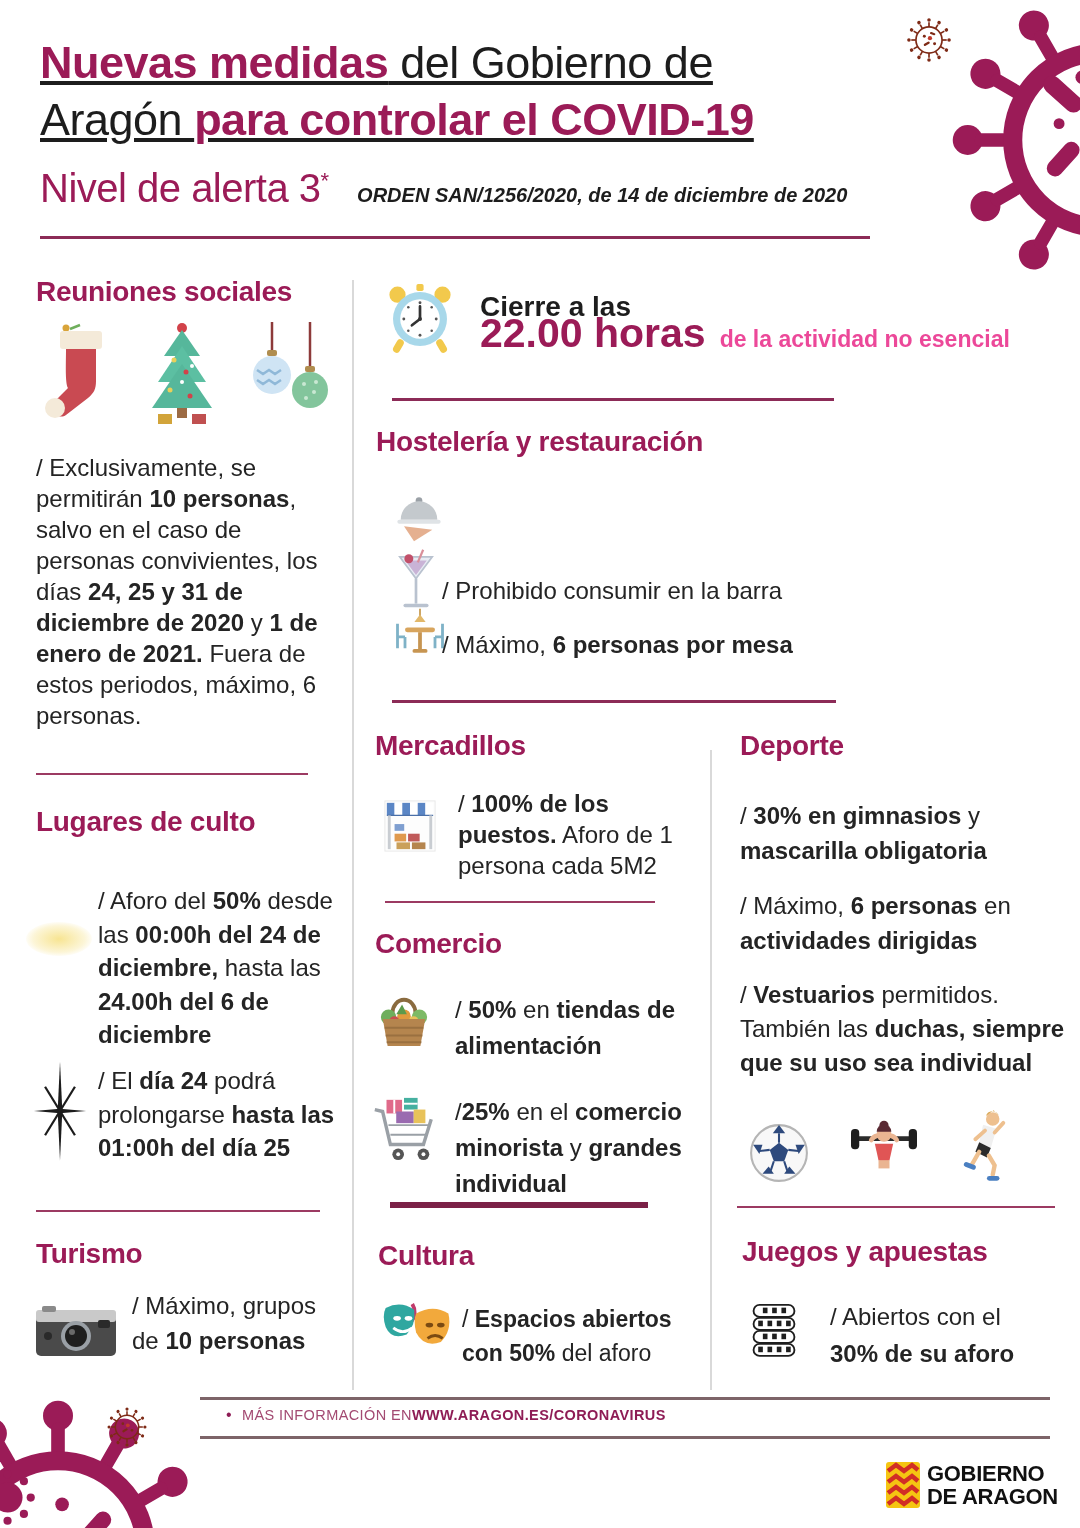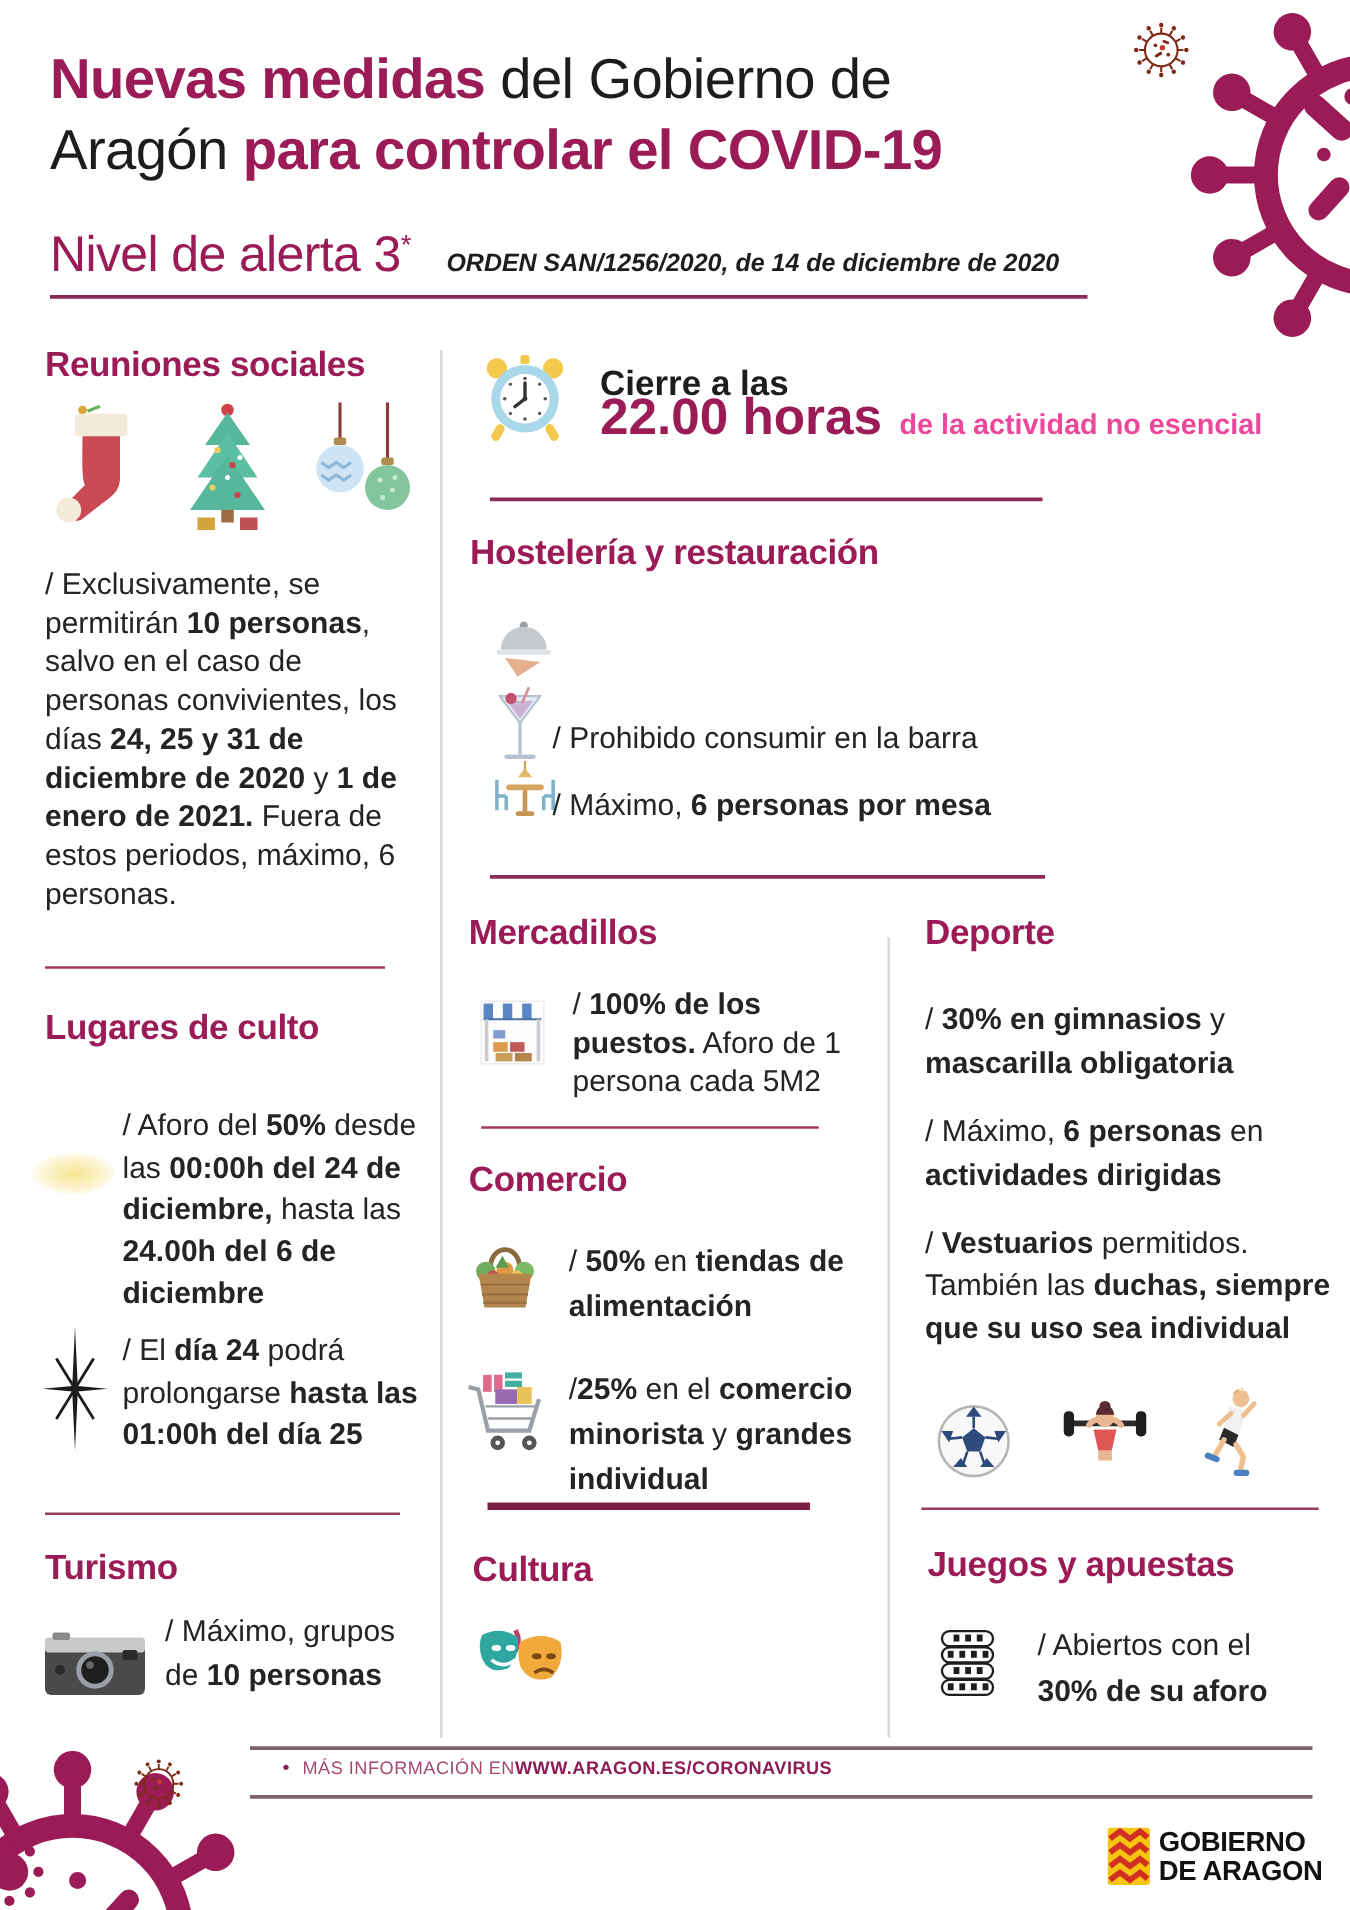--- a/index.html
+++ b/index.html
@@ -11,23 +11,23 @@
   html,body{margin:0;padding:0;background:#fff;}
   .page{
     position:relative;width:1080px;height:1528px;margin:0 auto;
     background:#ffffff;overflow:hidden;
     font-family:"Liberation Sans","DejaVu Sans",sans-serif;
     color:var(--ink);
   }
   .abs{position:absolute;}
   .b{font-weight:700;}
   .ac{color:var(--accent);}
-  .title{font-size:45px;line-height:57px;font-weight:400;letter-spacing:-0.5px;color:#1d1d1d;white-space:nowrap;}
+  .title{font-size:45px;line-height:57px;font-weight:400;letter-spacing:-0.5px;color:#1d1d1d;white-space:nowrap;text-decoration:underline;}
   .alert-row{display:flex;align-items:baseline;white-space:nowrap;}
-  .alert-lvl{font-size:40px;color:var(--accent);letter-spacing:-0.5px;margin-top:16px;}
+  .alert-lvl{font-size:40px;color:var(--accent);letter-spacing:-0.5px;}
   .alert-sup{font-size:22px;color:var(--accent);position:relative;top:-14px;}
   .order{font-size:20px;font-style:italic;font-weight:600;color:#1d1d1d;margin-left:28px;}
   .sec-title{font-size:28px;font-weight:700;color:var(--accent);letter-spacing:-0.3px;white-space:nowrap;}
   .txt{font-size:24px;line-height:33px;color:var(--ink);white-space:nowrap;}
   .rule{background:var(--accent-dark);}
   .rule-thin{background:#9c3a62;}
   .vrule{background:var(--rule-gray);}
   .frule{background:#7d6468;}
   .row{display:flex;align-items:flex-start;}
   .closure-l1{font-size:28px;font-weight:700;color:#1d1d1d;}
@@ -339,20 +339,21 @@
       <path d="M6 10 q16 -8 30 2 q2 16 -8 26 q-16 6 -22 -8 q-4 -12 0 -20 z" fill="#2fa7a0"></path>
       <ellipse cx="18" cy="21" rx="4" ry="2.5" fill="#ffffff"></ellipse>
         <ellipse cx="30" cy="21" rx="4" ry="2.5" fill="#ffffff"></ellipse>
       <path d="M14 31 q10 8 20 0" stroke="#ffffff" stroke-width="3" fill="none"></path>
       <path d="M38 16 q18 -10 34 0 q4 18 -8 30 q-18 6 -26 -10 q-3 -12 0 -20 z" fill="#f2a93c"></path>
       <ellipse cx="52" cy="28" rx="4" ry="2.5" fill="#7a4a12"></ellipse>
         <ellipse cx="64" cy="28" rx="4" ry="2.5" fill="#7a4a12"></ellipse>
       <path d="M50 42 q8 -6 16 0" stroke="#7a4a12" stroke-width="3" fill="none"></path>
     </svg>
   </div>
+  <div class="abs txt" style="left:462px;top:1302px;font-size:23px;line-height:34px;"><span>/ </span><span class="b">Espacios abiertos</span><br><span class="b">con 50%</span><span> del aforo</span></div>
 
   <div class="abs sec-title" style="left:740px;top:730px;">Deporte</div>
   <div class="abs txt" style="left:740px;top:798px;line-height:35px;"><span>/ </span><span class="b">30% en gimnasios</span><span> y</span><br><span class="b">mascarilla obligatoria</span></div>
   <div class="abs txt" style="left:740px;top:888px;line-height:35px;"><span>/ Máximo, </span><span class="b">6 personas</span><span> en</span><br><span class="b">actividades dirigidas</span></div>
   <div class="abs txt" style="left:740px;top:978px;line-height:34px;"><span>/ </span><span class="b">Vestuarios</span><span> permitidos.</span><br><span>También las </span><span class="b">duchas, siempre</span><br><span class="b">que su uso sea individual</span></div>
   <div class="abs row" style="left:748px;top:1108px;gap:38px;align-items:flex-end;">
     <span>
       <svg width="62" height="62" viewBox="0 0 60 60">
         <circle cx="30" cy="30" r="27" fill="#f8f8f8" stroke="#b5b5b5" stroke-width="2"></circle>
         <polygon points="30,20 39,27 35,38 25,38 21,27" fill="#2e4a7d"></polygon>

